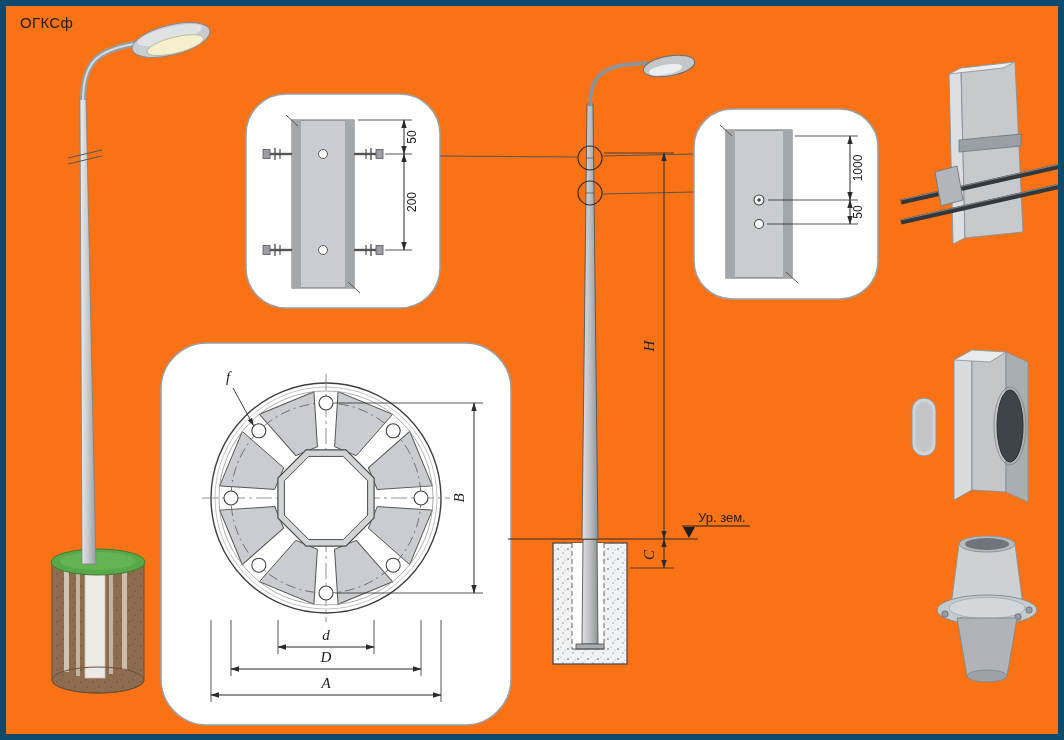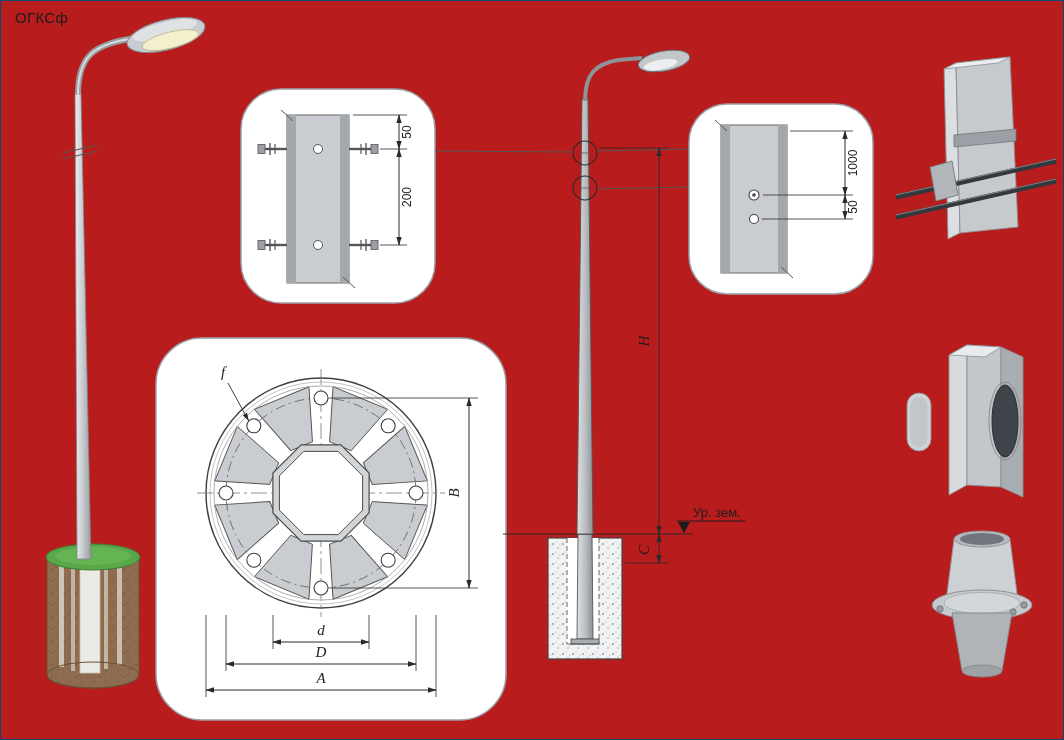--- a/index.html
+++ b/index.html
@@ -1,20 +1,20 @@
 <!DOCTYPE html>
 <html><head>
 <meta charset="utf-8">
 <style>
   html,body{margin:0;padding:0;background:#ffffff;}
   .canvas{
     position:relative;
     width:1064px;height:740px;
-    background:#b91c1c;
-    border:1px solid #0c4a6e;
+    background:#f97316;
+    border:6px solid #0c4a6e;
     box-sizing:border-box;
     font-family:"Liberation Sans", sans-serif;
     overflow:hidden;
   }
   svg{position:absolute;left:0;top:0;}
   text{fill:#1d1d1d;}
   .title{font-size:15px;font-weight:500;letter-spacing:.3px;}
   .num{font-size:12px;}
   .dimletter{font-family:"Liberation Serif", serif;font-style:italic;font-size:15px;}
   .ground{font-size:13px;}

